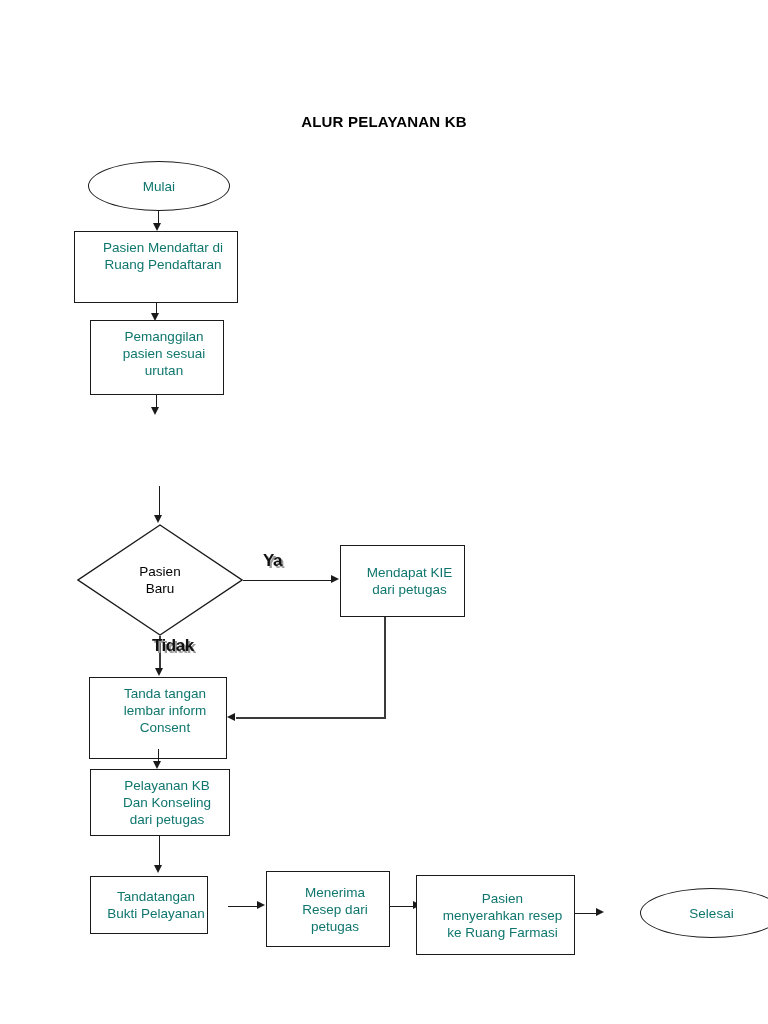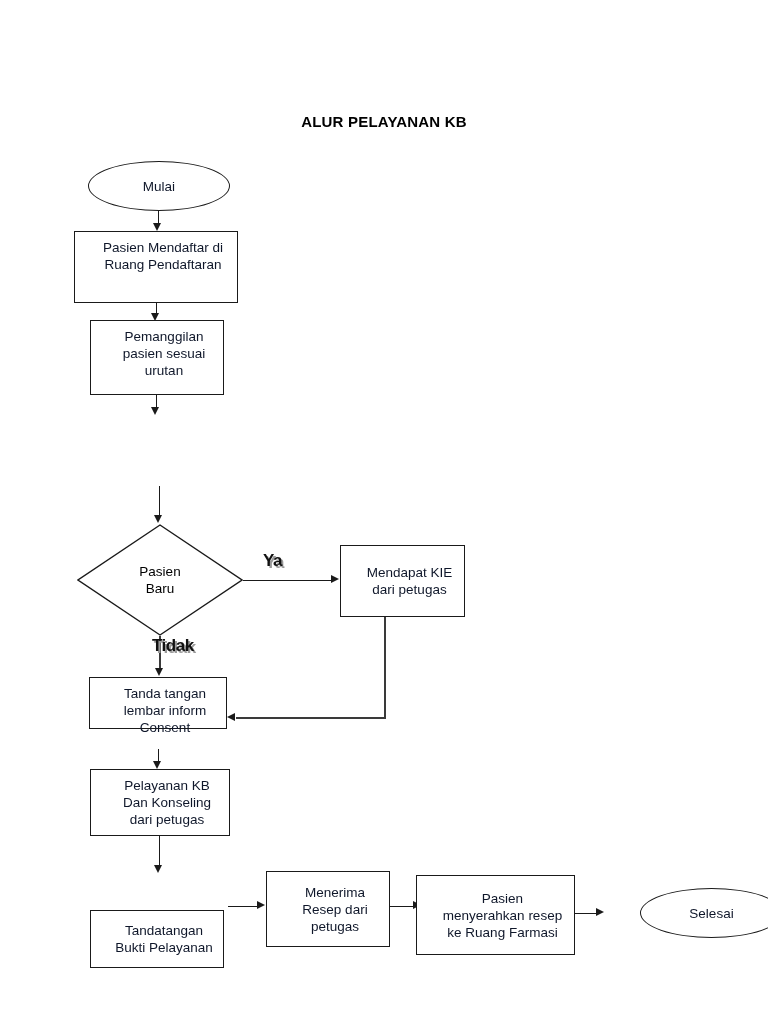--- a/index.html
+++ b/index.html
@@ -38,21 +38,21 @@
   
   .node {
     position: absolute;
     box-sizing: border-box;
     display: flex;
     align-items: center;
     justify-content: center;
     text-align: center;
     font-size: 13.5px;
     line-height: 17px;
-    color: #0f172a;
+    color: #0f766e;
     background: #ffffff;
   }
   .box {
     border: 1px solid #1a1a1a;
     padding-left: 14px;
   }
   .box.topalign {
     align-items: flex-start;
     padding-top: 7px;
   }
@@ -193,39 +193,39 @@
   </div>
 
   <div class="vline thick" style="left:384px; top:589px; height:102px;"></div>
   <div class="hline thick" style="left:236px; top:689px; width:149px;"></div>
   <div class="arrow-left" style="left:227px; top:685px;"></div>
 
   <div class="vline thick" style="left:159px; top:608px; height:34px;"></div>
   <div class="arrow-down" style="left:155px; top:640px;"></div>
   <div class="branch-label" style="left:152px; top:609px;text-align:right;">Tidak</div>
 
-  <div class="node box topalign" style="left:89px; top:649px; width:138px; height:52px;">
+  <div class="node box topalign" style="left:89px; top:649px; width:138px; height:82px;">
     <span class="label">Tanda tangan
 lembar inform
 Consent</span>
   </div>
 
   <div class="vline" style="left:158px; top:721px; height:13px;"></div>
   <div class="arrow-down" style="left:153px; top:733px;"></div>
 
   <div class="node box topalign" style="left:90px; top:741px; width:140px; height:67px;">
     <span class="label">Pelayanan KB
 Dan Konseling
 dari petugas</span>
   </div>
 
   <div class="vline" style="left:159px; top:808px; height:30px;"></div>
   <div class="arrow-down" style="left:154px; top:837px;"></div>
 
-  <div class="node box" style="left:90px; top:882px; width:134px; height:58px;">
+  <div class="node box" style="left:90px; top:848px; width:118px; height:58px;">
     <span class="label">Tandatangan
 Bukti Pelayanan</span>
   </div>
 
   <div class="hline" style="left:228px; top:878px; width:30px;"></div>
   <div class="arrow-right" style="left:257px; top:873px;"></div>
 
   <div class="node box" style="left:266px; top:843px; width:124px; height:76px;">
     <span class="label">Menerima
 Resep dari

